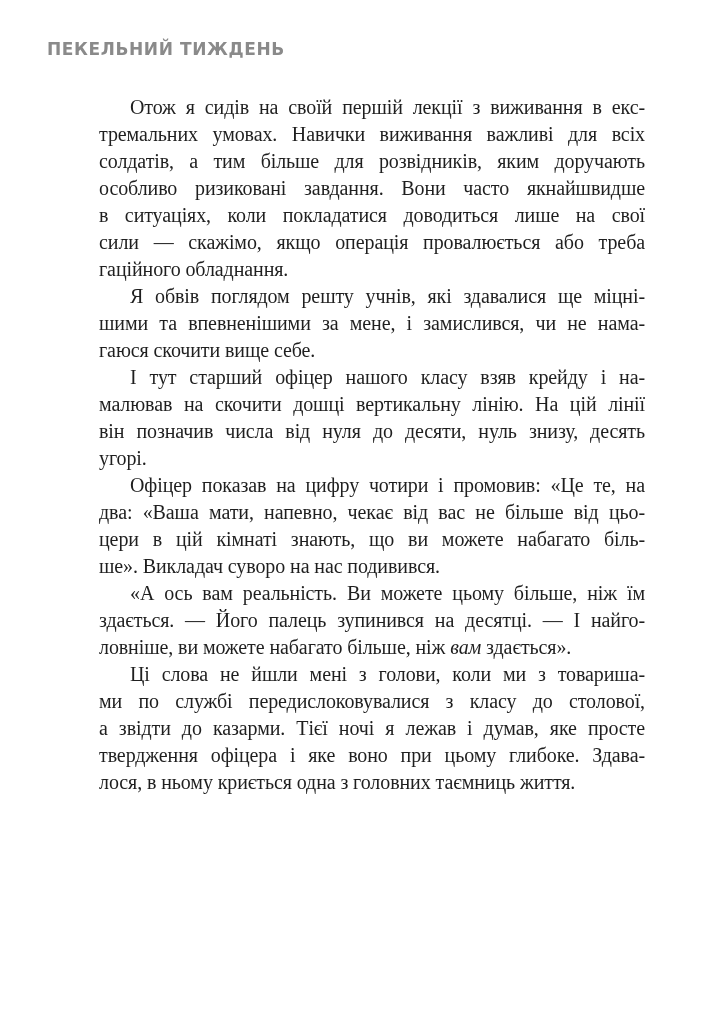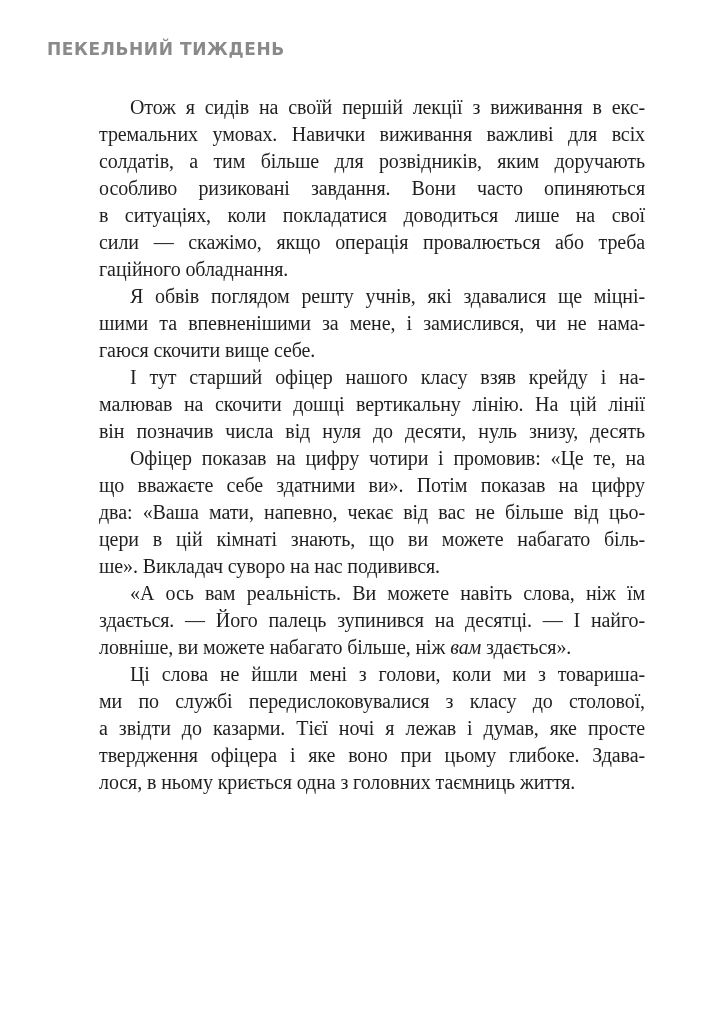--- a/index.html
+++ b/index.html
@@ -64,48 +64,48 @@
 <div class="book-page">
 
   <div class="running-header">ПЕКЕЛЬНИЙ ТИЖДЕНЬ</div>
 
   <div class="body-text">
 
     <div class="paragraph">
       <div class="line indent">Отож я сидів на своїй першій лекції з виживання в екс-</div>
       <div class="line">тремальних умовах. Навички виживання важливі для всіх</div>
       <div class="line">солдатів, а тим більше для розвідників, яким доручають</div>
-      <div class="line">особливо ризиковані завдання. Вони часто опиняються</div>
+      <div class="line">особливо ризиковані завдання. Вони часто якнайшвидше</div>
       <div class="line">в ситуаціях, коли покладатися доводиться лише на свої</div>
       <div class="line">сили — скажімо, якщо операція провалюється або треба</div>
       <div class="line last">гаційного обладнання.</div>
     </div>
 
     <div class="paragraph">
       <div class="line indent">Я обвів поглядом решту учнів, які здавалися ще міцні-</div>
       <div class="line">шими та впевненішими за мене, і замислився, чи не нама-</div>
       <div class="line last">гаюся скочити вище себе.</div>
     </div>
 
     <div class="paragraph">
       <div class="line indent">І тут старший офіцер нашого класу взяв крейду і на-</div>
       <div class="line">малював на скочити дошці вертикальну лінію. На цій лінії</div>
       <div class="line">він позначив числа від нуля до десяти, нуль знизу, десять</div>
+      <div class="line last">угорі.</div>
     </div>
 
     <div class="paragraph">
       <div class="line indent">Офіцер показав на цифру чотири і промовив: «Це те, на</div>
-      <div class="line">що вважаєте себе здатними ви». Потім показав на цифру</div>
       <div class="line">два: «Ваша мати, напевно, чекає від вас не більше від цьо-</div>
       <div class="line">цери в цій кімнаті знають, що ви можете набагато біль-</div>
       <div class="line last">ше». Викладач суворо на нас подивився.</div>
     </div>
 
     <div class="paragraph">
-      <div class="line indent">«А ось вам реальність. Ви можете навіть слова, ніж їм</div>
+      <div class="line indent">«А ось вам реальність. Ви можете цьому більше, ніж їм</div>
       <div class="line">здається. — Його палець зупинився на десятці. — І найго-</div>
       <div class="line last"><span>ловніше, ви можете набагато більше, ніж </span><em>вам</em><span> здається».</span></div>
     </div>
 
     <div class="paragraph">
       <div class="line indent">Ці слова не йшли мені з голови, коли ми з товариша-</div>
       <div class="line">ми по службі передислоковувалися з класу до столової,</div>
       <div class="line">а звідти до казарми. Тієї ночі я лежав і думав, яке просте</div>
       <div class="line">твердження офіцера і яке воно при цьому глибоке. Здава-</div>
       <div class="line last">лося, в ньому криється одна з головних таємниць життя.</div>

